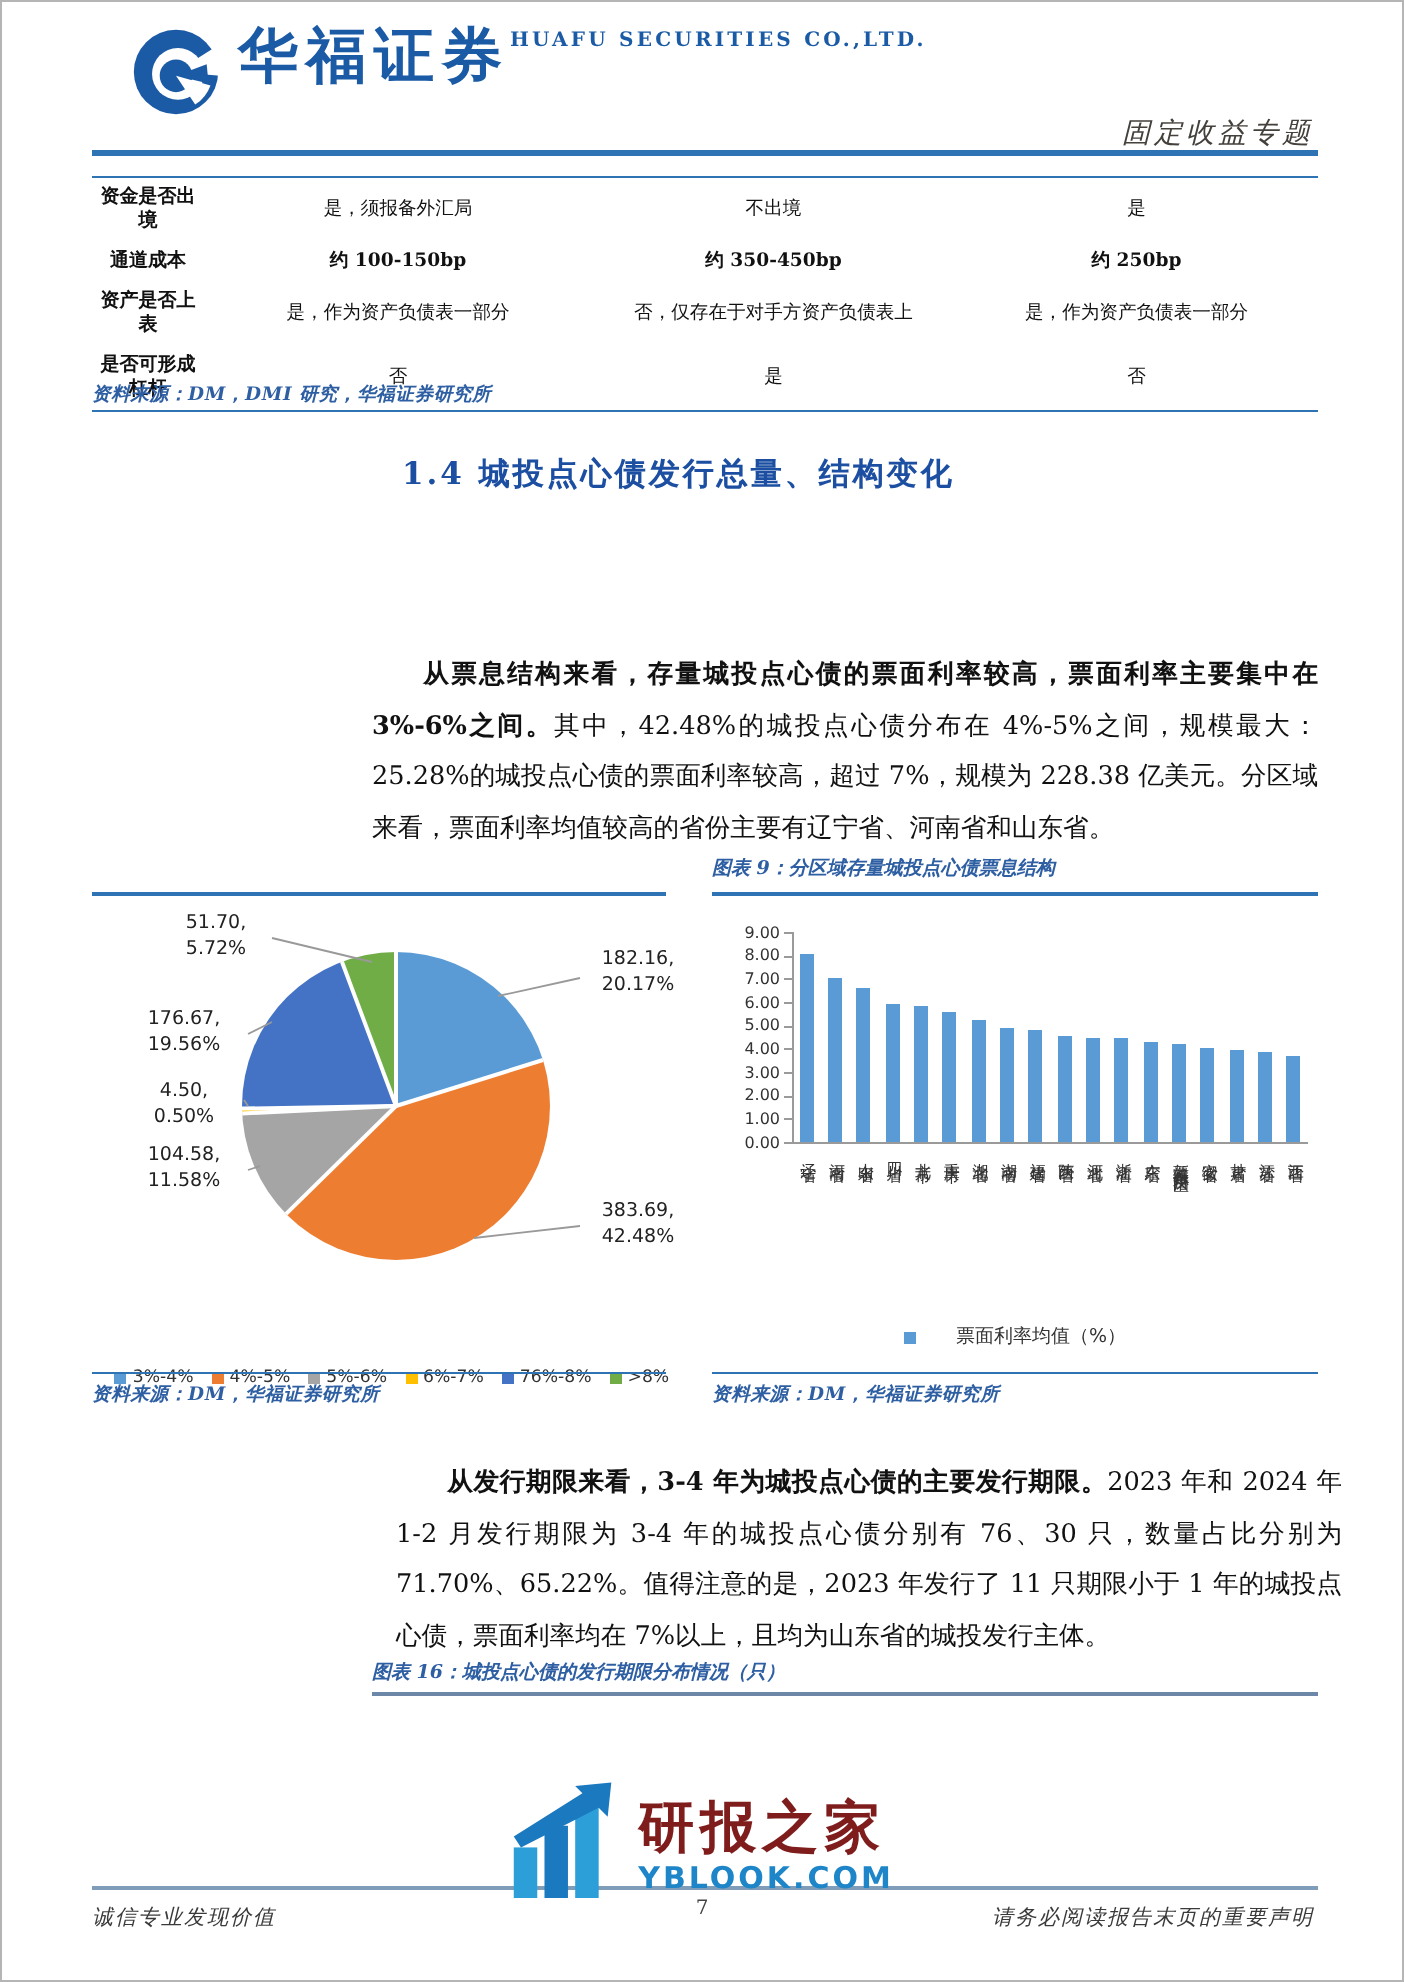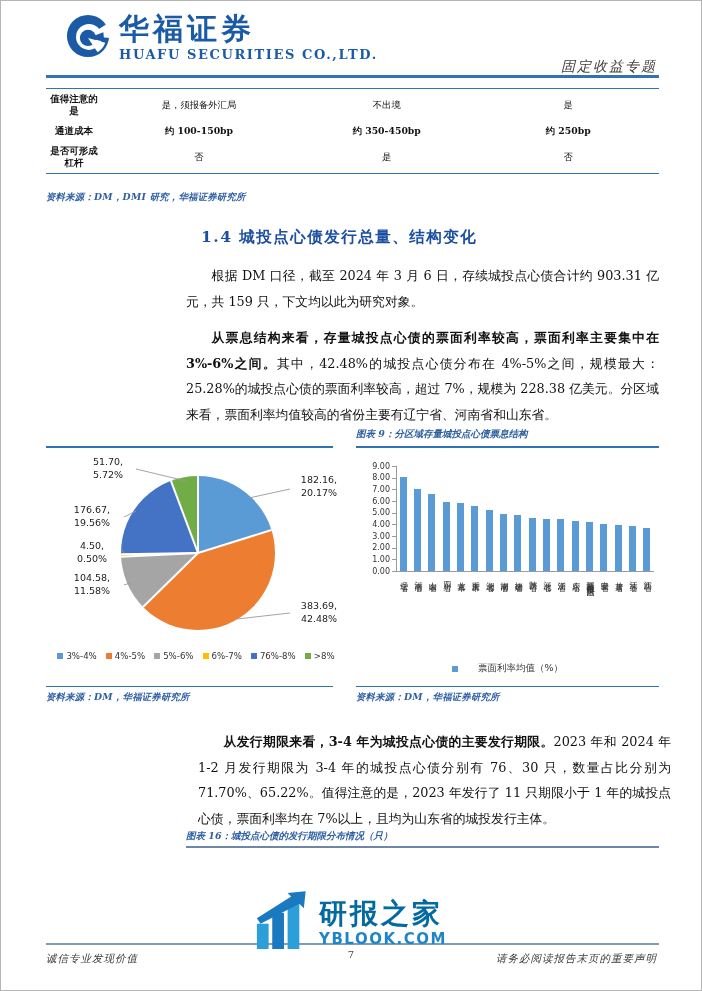--- a/index.html
+++ b/index.html
@@ -3,23 +3,23 @@
 <meta charset="utf-8">
 <style>
   html,body{margin:0;padding:0;background:#e8e8e8;}
   .page{
     position:relative;width:702px;height:991px;background:#fff;
     margin:0 auto;border:1px solid #b5b5b5;box-sizing:border-box;overflow:hidden;
     font-family:"DejaVu Serif","Liberation Serif",serif;color:#111;
   }
   
   .logo-row{position:absolute;left:64px;top:12px;display:flex;align-items:flex-start;gap:8px;}
-  .brand-block{display:flex;flex-direction:column;}
+  .brand-block{display:flex;flex-direction:row;}
   .brand-cn{font-size:30px;font-weight:700;color:#1B5AA5;letter-spacing:4px;line-height:32px;}
-  .brand-en{font-size:13px;font-weight:700;color:#1B5AA5;letter-spacing:1.6px;margin-top:2px;}
+  .brand-en{font-size:10px;font-weight:700;color:#1B5AA5;letter-spacing:1.6px;margin-top:2px;}
   .report-type{position:absolute;right:44px;top:36px;font-size:14px;color:#44403C;letter-spacing:2px;font-style:italic;margin-top:21px;}
   .header-rule{position:absolute;left:45px;top:74px;width:613px;height:2.5px;background:#2E74B5;}
   
   .cmp-table{position:absolute;left:45px;top:87px;width:613px;border-collapse:collapse;
     border-top:1.5px solid #2E74B5;border-bottom:1.5px solid #2E74B5;table-layout:fixed;}
   .cmp-table td{font-size:9.3px;line-height:12px;text-align:center;vertical-align:middle;padding:4px 2px;}
   .cmp-table td.tl{font-weight:700;font-size:9.5px;width:52px;}
   .cmp-table td.c1{width:190px;}
   .cmp-table td.bold{font-weight:700;}
   .src-text{color:#2E5FA3;font-style:italic;font-weight:600;font-size:9.3px;letter-spacing:.3px;}
@@ -35,21 +35,21 @@
   .cap-rule{position:absolute;top:445px;height:2px;background:#2E74B5;}
   .fig-source{position:absolute;top:685px;border-top:1.8px solid #2E74B5;padding-top:4px;}
   
   .pie-figure{position:absolute;left:45px;top:452px;width:300px;height:196px;}
   .pie{position:absolute;left:75px;top:23px;width:154px;height:154px;border-radius:50%;}
   .pie-overlay{position:absolute;left:0;top:0;pointer-events:none;}
   .pie-label{position:absolute;font-size:9.5px;line-height:13px;text-align:center;color:#222;
     font-family:"DejaVu Sans","Liberation Sans",sans-serif;}
   .pie-legend{position:absolute;left:45px;top:650px;width:300px;display:flex;justify-content:center;gap:9px;
     font-size:8.6px;color:#333;font-family:"DejaVu Sans","Liberation Sans",sans-serif;}
-  .leg-item{display:flex;align-items:center;gap:3px;}
+  .leg-item{display:flex;align-items:center;gap:3px;margin-top:33px;}
   .leg-sq{width:6px;height:6px;display:inline-block;}
   
   .bar-figure{position:absolute;left:355px;top:455px;width:303px;height:228px;
     font-family:"DejaVu Sans","Liberation Sans",sans-serif;}
   .bar-yaxis{position:absolute;left:40px;top:10px;width:1px;height:105px;background:#9a9a9a;}
   .bar-xaxis{position:absolute;left:40px;top:115px;width:258px;height:1px;background:#9a9a9a;}
   .ytick-label{position:absolute;width:34px;text-align:right;font-size:8px;color:#333;}
   .ytick-mark{position:absolute;width:4px;height:1px;background:#9a9a9a;}
   .bar{position:absolute;background:#5B9BD5;}
   .xlabel{position:absolute;font-size:8px;color:#333;writing-mode:vertical-rl;text-orientation:upright;
@@ -59,21 +59,21 @@
   
   .cap10{position:absolute;left:185px;top:829px;font-size:9.5px;font-weight:700;font-style:italic;color:#2E5FA3;}
   .cap10-rule{position:absolute;left:185px;top:845px;width:473px;height:1.5px;background:#6D87A8;}
   
   .footer-rule{position:absolute;left:45px;top:942px;width:613px;height:2px;background:#7F9DB9;z-index:1;}
   .footer-left{position:absolute;left:45px;top:951px;font-size:10.5px;color:#3a3a3a;font-style:italic;letter-spacing:1px;z-index:1;}
   .footer-right{position:absolute;right:44px;top:951px;font-size:10.5px;color:#3a3a3a;font-style:italic;letter-spacing:1px;z-index:1;}
   .page-number{position:absolute;left:0;right:0;top:948px;text-align:center;font-size:10px;color:#444;z-index:1;}
   .watermark{position:absolute;left:50%;top:890px;transform:translateX(-50%);display:flex;align-items:center;gap:8px;z-index:2;}
   .wm-text{display:flex;flex-direction:column;line-height:1;}
-  .wm-cn{font-size:28px;font-weight:700;color:#0369a1;letter-spacing:3px;}
+  .wm-cn{font-size:28px;font-weight:700;color:#7f1d1d;letter-spacing:3px;}
   .wm-en{font-size:15px;font-weight:700;color:#1E86C8;letter-spacing:1.5px;margin-top:4px;
     font-family:"DejaVu Sans","Liberation Sans",sans-serif;}
 </style>
 </head>
 <body>
 
 <div class="page">
 
   <div class="logo-row">
     <span>
@@ -90,43 +90,48 @@
       <span class="brand-cn">华福证券</span>
       <span class="brand-en">HUAFU SECURITIES CO.,LTD.</span>
     </div>
   </div>
   <div class="report-type">固定收益专题</div>
   <div class="header-rule"></div>
 
   <table class="cmp-table">
       <tbody>
         <tr>
-          <td class="tl">值得注意的是</td>
+          <td class="tl">资金是否出境</td>
           <td class="c1">是，须报备外汇局</td>
           <td>不出境</td>
           <td>是</td>
         </tr>
         <tr>
           <td class="tl">通道成本</td>
           <td class="c1 bold">约 100-150bp</td>
           <td class="bold">约 350-450bp</td>
           <td class="bold">约 250bp</td>
         </tr>
         <tr>
+          <td class="tl">资产是否上表</td>
+          <td class="c1">是，作为资产负债表一部分</td>
+          <td>否，仅存在于对手方资产负债表上</td>
+          <td>是，作为资产负债表一部分</td>
+        </tr>
+        <tr>
           <td class="tl">是否可形成杠杆</td>
           <td class="c1">否</td>
           <td>是</td>
           <td>否</td>
         </tr>
       </tbody>
     </table>
   <div class="table-source src-text">资料来源：DM，DMI 研究，华福证券研究所</div>
 
   <h2 class="section-heading" style="margin:0;">1.4 城投点心债发行总量、结构变化</h2>
-  <p class="para" data-para="0" style="margin:0;"><span>根据 DM 口径，截至 2024 年 3 月 6 日，存续城投点心债合计约 903.31 亿元，共 159 只，下文均以此为研究对象。</span></p>
   <p class="para" data-para="1" style="margin:0;"><span style="font-weight: 700;">从票息结构来看，存量城投点心债的票面利率较高，票面利率主要集中在 3%-6%之间。</span><span>其中，42.48%的城投点心债分布在 4%-5%之间，规模最大：25.28%的城投点心债的票面利率较高，超过 7%，规模为 228.38 亿美元。分区域来看，票面利率均值较高的省份主要有辽宁省、河南省和山东省。</span></p>
 
   <div class="fig-cap" style="left:355px;width:303px;">图表 9：分区域存量城投点心债票息结构</div>
   <div class="cap-rule" style="left:45px;width:287px;"></div>
   <div class="cap-rule" style="left:355px;width:303px;"></div>
 
   <div class="pie-figure">
     <div class="pie" style="background: conic-gradient(rgb(91, 155, 213) 0deg, rgb(91, 155, 213) 72.612deg, rgb(237, 125, 49) 72.612deg, rgb(237, 125, 49) 225.54deg, rgb(165, 165, 165) 225.54deg, rgb(165, 165, 165) 267.228deg, rgb(255, 192, 0) 267.228deg, rgb(255, 192, 0) 269.028deg, rgb(68, 114, 196) 269.028deg, rgb(68, 114, 196) 339.444deg, rgb(112, 173, 71) 339.444deg, rgb(112, 173, 71) 360.036deg);"></div>
     <svg class="pie-overlay" width="300" height="196">
         <line x1="152" y1="100" x2="152" y2="23" stroke="#fff" stroke-width="2"></line>

